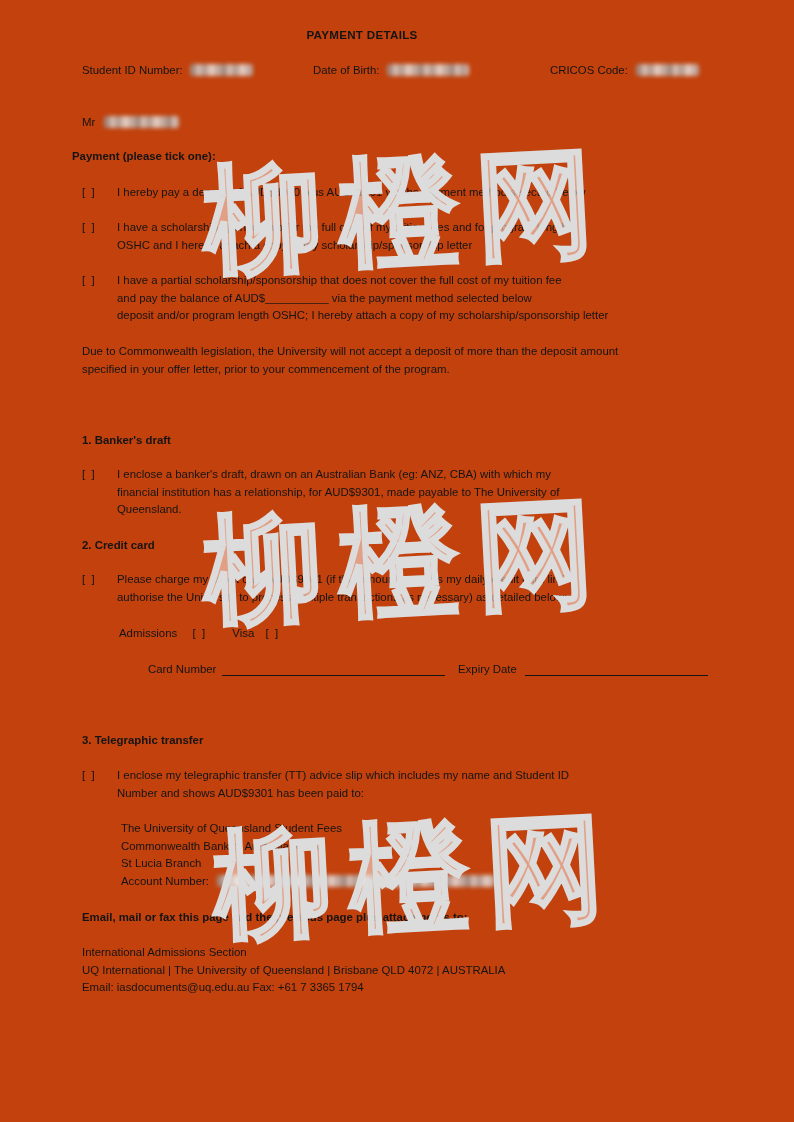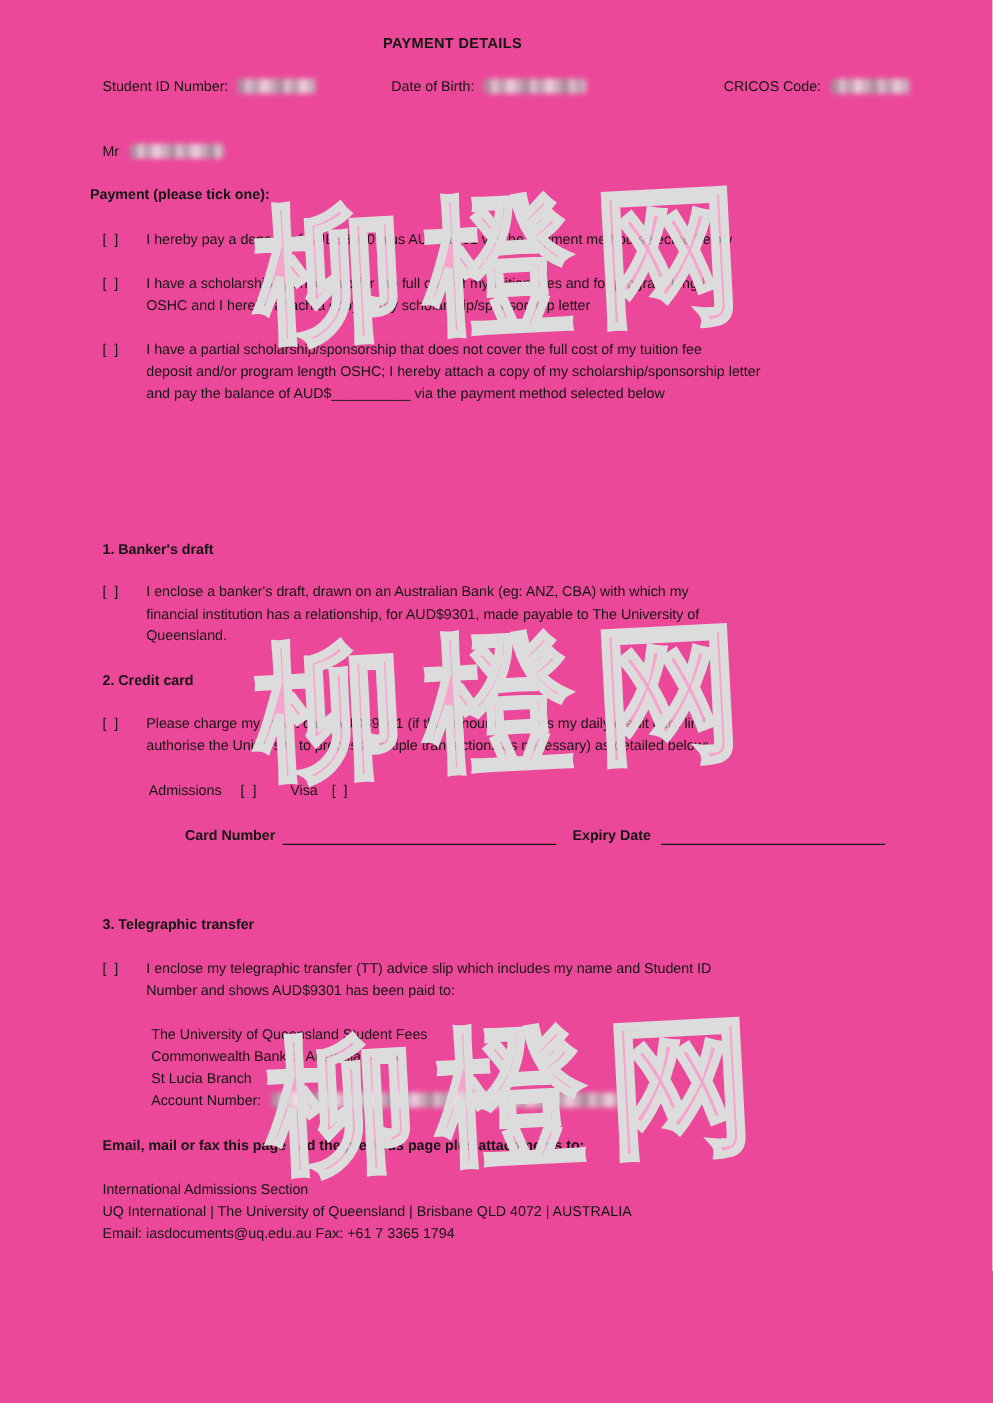--- a/index.html
+++ b/index.html
@@ -1,33 +1,33 @@
 <!DOCTYPE html>
 <html><head>
 <meta charset="utf-8">
 <style>
   html,body{margin:0;padding:0;background:#ffffff;}
   .sheet{
-    position:relative;width:794px;height:1122px;background:#ec4899;
+    position:relative;width:794px;height:1122px;background:#c2410c;
     font-family:"Liberation Sans","DejaVu Sans",sans-serif;
     font-size:11.4px;line-height:17.5px;color:#141414;overflow:hidden;
   }
   .abs{position:absolute;}
   .b{font-weight:bold;}
   .ln{white-space:nowrap;}
   .title{font-weight:bold;font-size:11.6px;letter-spacing:0.3px;text-align:center;}
   .opt{display:flex;}
   .cb{flex:0 0 35px;white-space:pre;}
   .cbi{white-space:pre;}
   .redact{
     display:inline-block;height:12px;border-radius:3px;vertical-align:-2px;
     background:repeating-linear-gradient(90deg,#9e9e9e 0 6px,#dcdcdc 6px 11px,#b5b5b5 11px 18px,#e9e9e9 18px 25px,#c4c4c4 25px 31px);
     filter:blur(2px);opacity:.8;
   }
-  .frow{display:flex;align-items:flex-end;width:560px;font-weight:bold;}
+  .frow{display:flex;align-items:flex-end;width:560px;}
   .fl{display:flex;width:297px;}
   .frt{display:flex;flex:1;margin-left:13px;}
   .uline{border-bottom:1px solid #141414;}
   .fl .uline{flex:1;margin-left:6px;margin-bottom:3px;}
   .frt .uline{flex:1;margin-left:8px;margin-bottom:3px;}
   .wm{
     position:absolute;z-index:3;pointer-events:none;white-space:nowrap;
     font-size:118px;line-height:1;font-weight:600;letter-spacing:18px;
     color:rgba(255,255,255,0.5);
     -webkit-text-stroke:3px #dcdcdc;
@@ -44,21 +44,21 @@
 
   <div class="abs" style="top:62px;left:82px;right:40px;height:18px">
     <span class="abs ln" style="left:0">
       <span>Student ID Number:</span>
       <span class="redact" style="width:63px;margin-left:4px"></span>
     </span>
     <span class="abs ln" style="left:231px">
       <span>Date of Birth:</span>
       <span class="redact" style="width:82px;margin-left:4px"></span>
     </span>
-    <span class="abs ln" style="left:497px">
+    <span class="abs ln" style="left:468px">
       <span>CRICOS Code:</span>
       <span class="redact" style="width:63px;margin-left:5px"></span>
     </span>
   </div>
 
   <div class="abs ln" style="top:114px;left:82px">
     <span>Mr</span>
     <span class="redact" style="width:75px;margin-left:6px"></span>
   </div>
 
@@ -76,25 +76,29 @@
     <div>
       <div class="ln">I have a scholarship/sponsorship for the full cost of my tuition fees and for program length</div>
       <div class="ln">OSHC and I hereby attach a copy of my scholarship/sponsorship letter</div>
     </div>
   </div>
 
   <div class="abs opt" style="top:272px;left:82px;width:660px">
     <span class="cb">[  ]</span>
     <div>
       <div class="ln">I have a partial scholarship/sponsorship that does not cover the full cost of my tuition fee</div>
+      <div class="ln">and pay the balance of AUD$__________ via the payment method selected below</div>
       <div class="ln">deposit and/or program length OSHC; I hereby attach a copy of my scholarship/sponsorship letter</div>
-      <div class="ln">and pay the balance of AUD$__________ via the payment method selected below</div>
     </div>
   </div>
 
+  <div class="abs" style="top:343px;left:82px">
+    <div class="ln">Due to Commonwealth legislation, the University will not accept a deposit of more than the deposit amount</div>
+    <div class="ln">specified in your offer letter, prior to your commencement of the program.</div>
+  </div>
 
 
   <div class="abs b ln" style="top:432px;left:82px">1. Banker's draft</div>
 
   <div class="abs opt" style="top:466px;left:82px;width:660px">
     <span class="cb">[  ]</span>
     <div>
       <div class="ln">I enclose a banker's draft, drawn on an Australian Bank (eg: ANZ, CBA) with which my</div>
       <div class="ln">financial institution has a relationship, for AUD$9301, made payable to The University of</div>
       <div class="ln">Queensland.</div>

